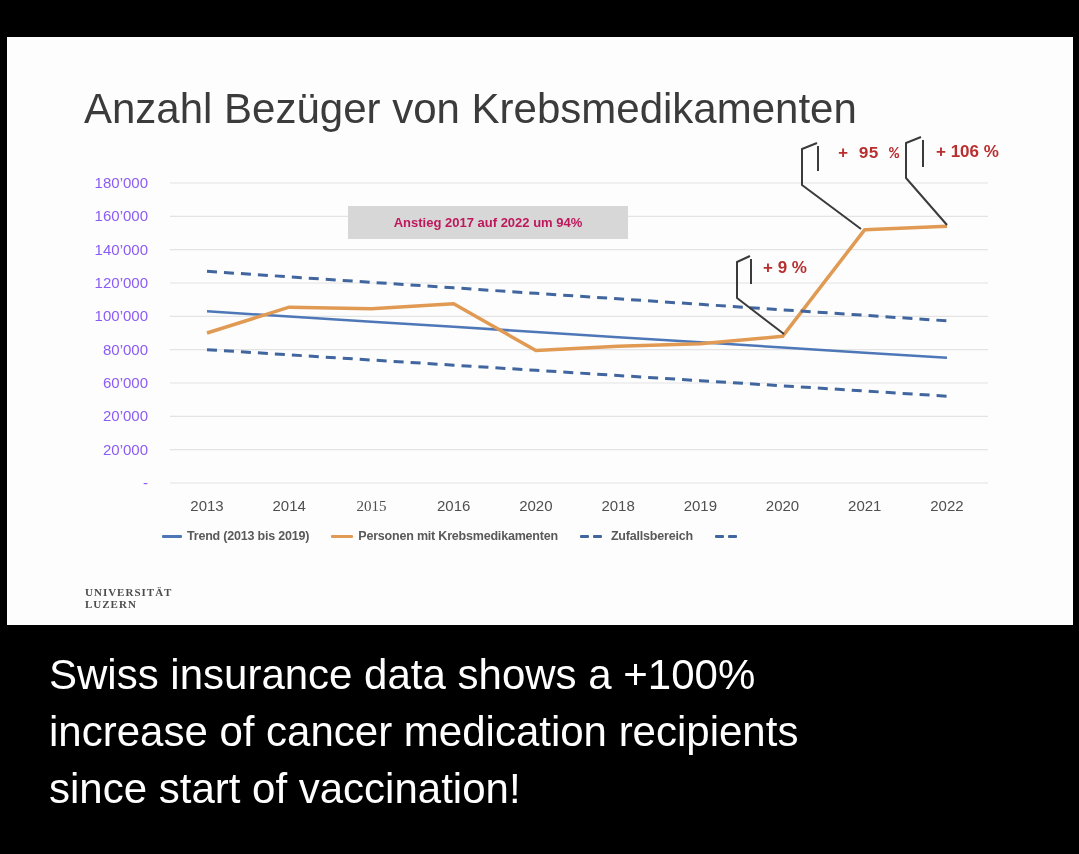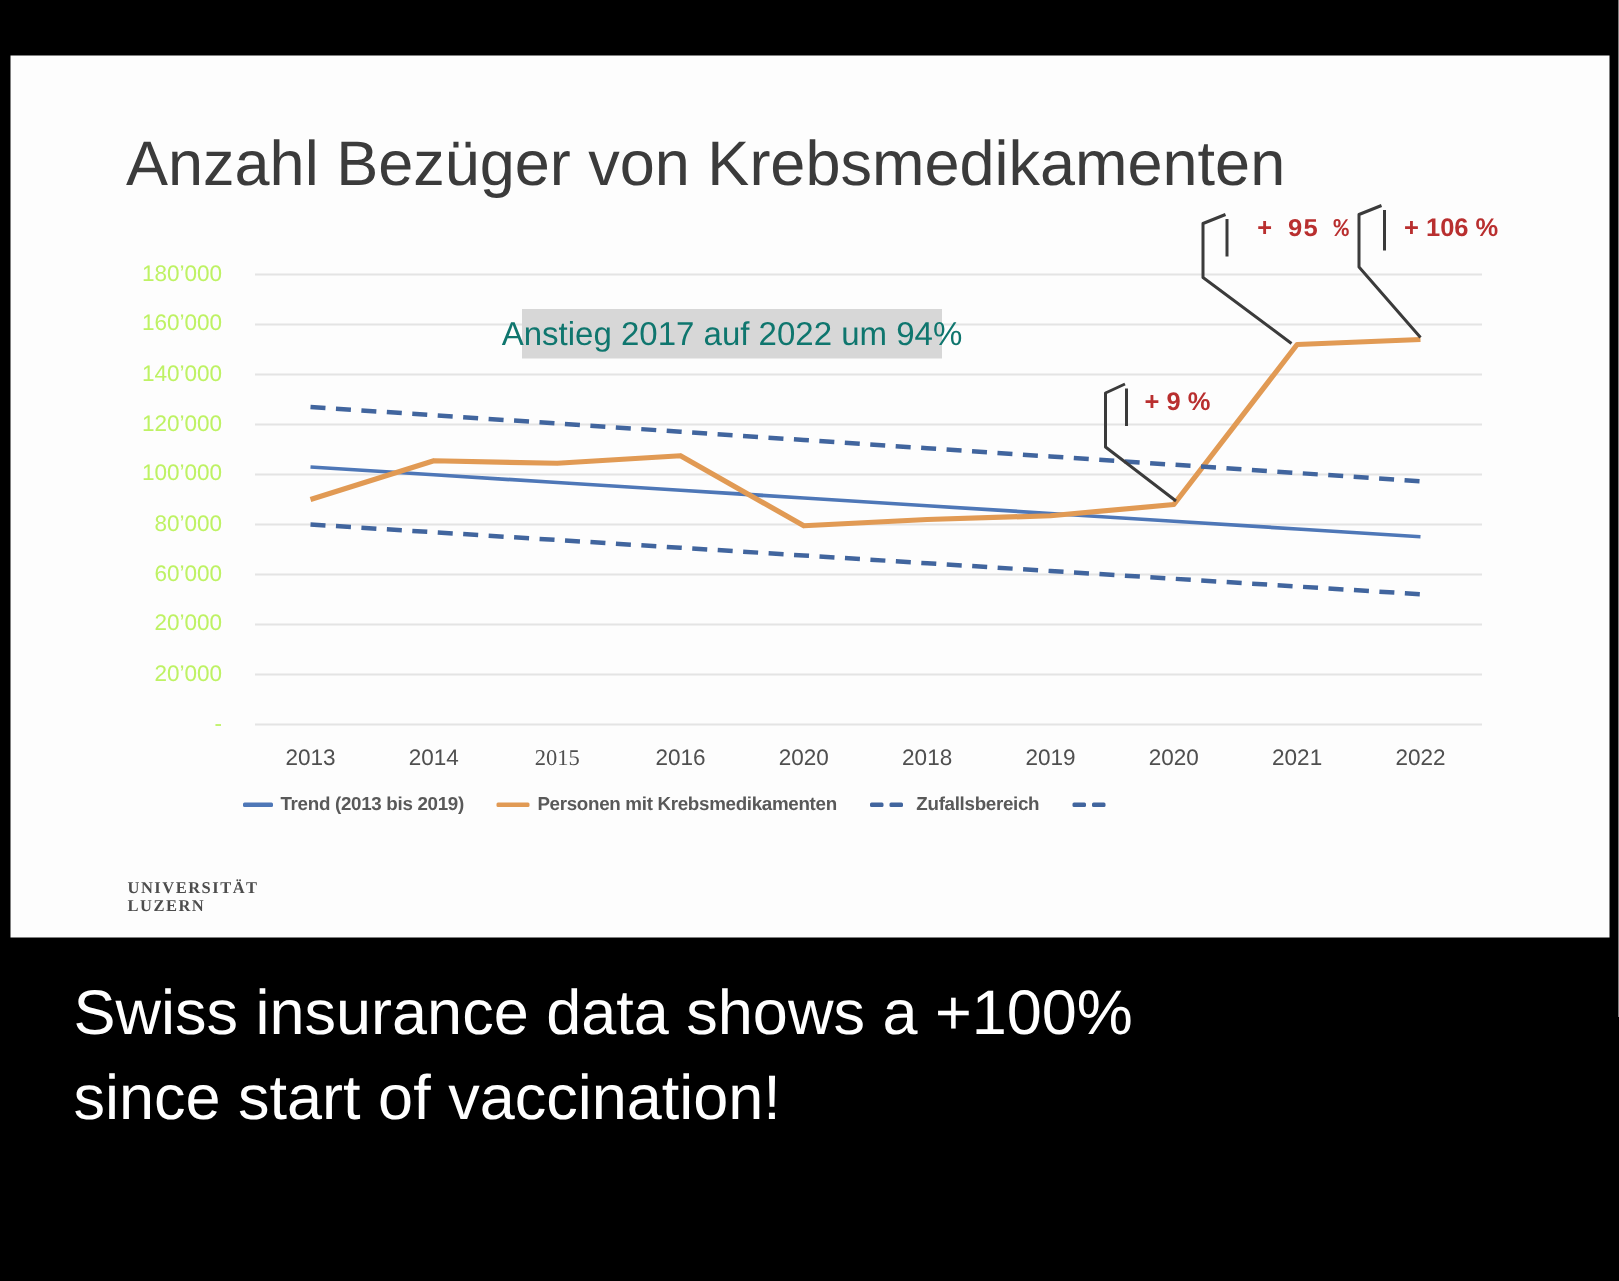--- a/index.html
+++ b/index.html
@@ -12,29 +12,29 @@
     background:#fdfdfd;
   }
   .chart-title{
     position:absolute;left:84px;top:84px;width:860px;
     font-size:42px;font-weight:300;color:#3b3b3b;letter-spacing:0px;
     line-height:50px;margin:0;
   }
   #chart-svg{position:absolute;left:0;top:0;width:1079px;height:854px;pointer-events:none;}
   .ylab{
     position:absolute;left:50px;width:98px;text-align:right;
-    font-size:15px;color:#bef264;line-height:18px;
+    font-size:15px;color:#8b5cf6;line-height:18px;
   }
   .xlab{
     position:absolute;top:497px;width:64px;text-align:center;
     font-size:15px;color:#4f4f4f;line-height:18px;
   }
   .highlight-box{
     position:absolute;left:348px;top:206px;width:280px;height:33px;
-    background:#d7d7d7;color:#0f766e;font-size:22px;font-weight:400;
+    background:#d7d7d7;color:#be185d;font-size:13px;font-weight:700;
     display:flex;align-items:center;justify-content:center;white-space:nowrap;
   }
   .callout-label{
     position:absolute;font-size:17px;font-weight:700;color:#b92f2f;white-space:nowrap;
   }
   .co9{left:763px;top:258px;}
   .co95{left:838px;top:144px;font-family:Liberation Mono, monospace;}
   .co106{left:936px;top:142px;}
   .legend{
     position:absolute;left:162px;top:529px;display:flex;
@@ -149,14 +149,15 @@
     </div>
   </div>
 
 <div class="logo">
   <div>UNIVERSITÄT</div>
   <div>LUZERN</div>
 </div>
 
 <div class="footer">
   <div>Swiss insurance data shows a +100%</div>
+  <div>increase of cancer medication recipients</div>
   <div>since start of vaccination!</div>
 </div>
 
 </body></html>

